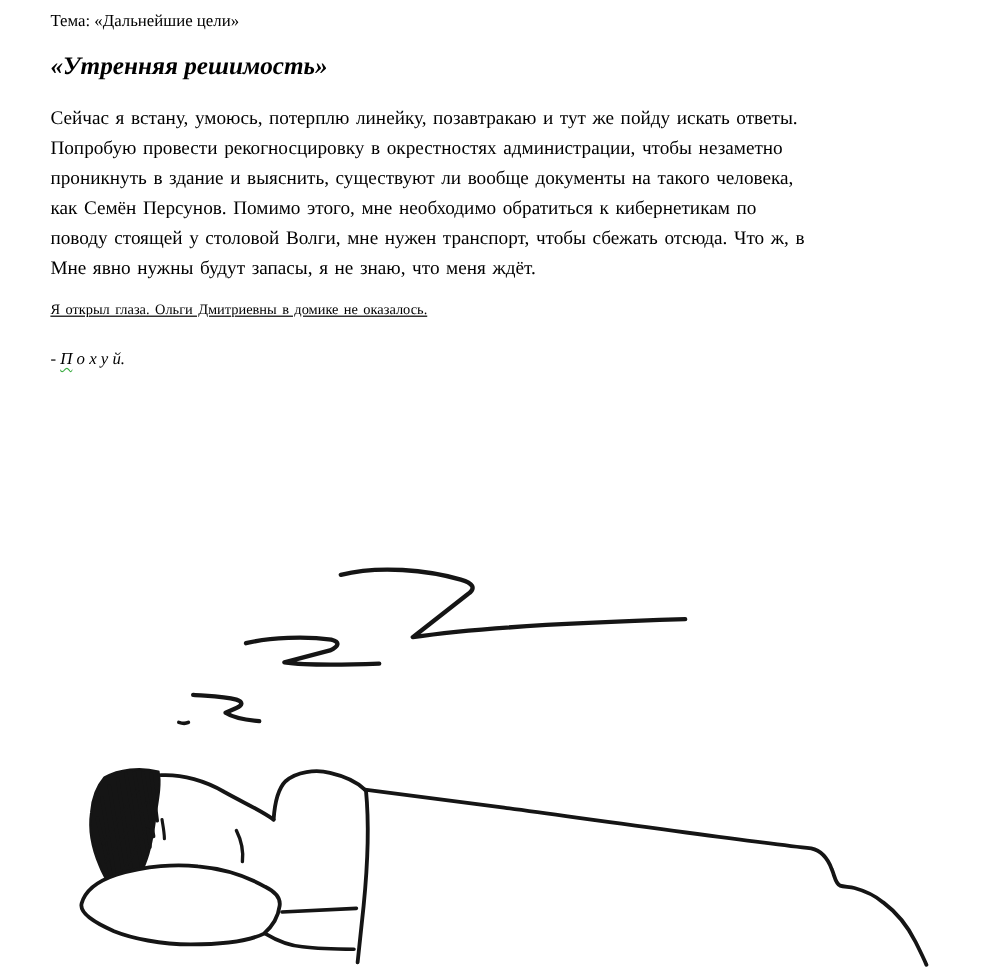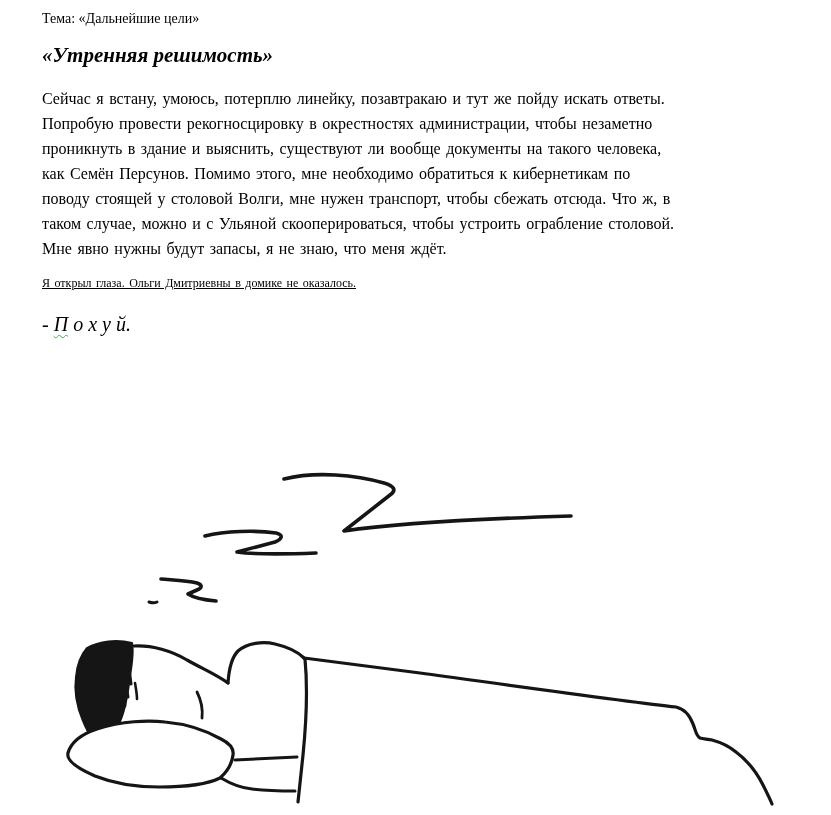--- a/index.html
+++ b/index.html
@@ -45,21 +45,21 @@
   }
   .single-paragraph {
     margin: 10px 0 0 0;
     font-size: 12px;
     line-height: 25px;
     word-spacing: 1.5px;
     text-decoration: underline;
   }
   .reaction-line {
     margin: 16px 0 0 0;
-    font-size: 20px;
+    font-size: 14px;
     line-height: 25px;
     font-style: italic;
   }
   .squiggle {
     text-decoration: underline;
     text-decoration-style: wavy;
     text-decoration-color: #3fae46;
     text-decoration-thickness: 1px;
     text-underline-offset: 3px;
   }
@@ -86,21 +86,20 @@
 
   <div class="doc-subtitle">«Утренняя решимость»</div>
 
   <div class="paragraph">
 
   <div class="line">Сейчас я встану, умоюсь, потерплю линейку, позавтракаю и тут же пойду искать ответы.</div>
       <div class="line">Попробую провести рекогносцировку в окрестностях администрации, чтобы незаметно</div>
       <div class="line">проникнуть в здание и выяснить, существуют ли вообще документы на такого человека,</div>
       <div class="line">как Семён Персунов. Помимо этого, мне необходимо обратиться к кибернетикам по</div>
       <div class="line">поводу стоящей у столовой Волги, мне нужен транспорт, чтобы сбежать отсюда. Что ж, в</div>
-      <div class="line">таком случае, можно и с Ульяной скооперироваться, чтобы устроить ограбление столовой.</div>
       <div class="line">Мне явно нужны будут запасы, я не знаю, что меня ждёт.</div>
     </div>
 
   <div class="single-paragraph">Я открыл глаза. Ольги Дмитриевны в домике не оказалось.</div>
 
   <div class="reaction-line"><span>- </span><span class="squiggle">П</span><span> о х у й.</span></div>
 </div>
 
 <svg class="drawing-layer" viewBox="0 0 831 815">
 

